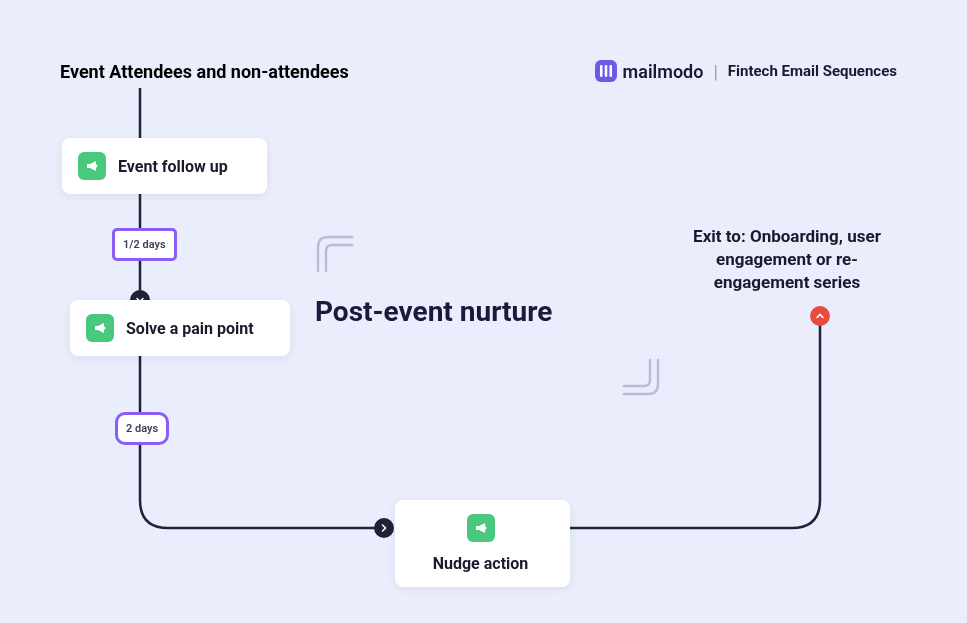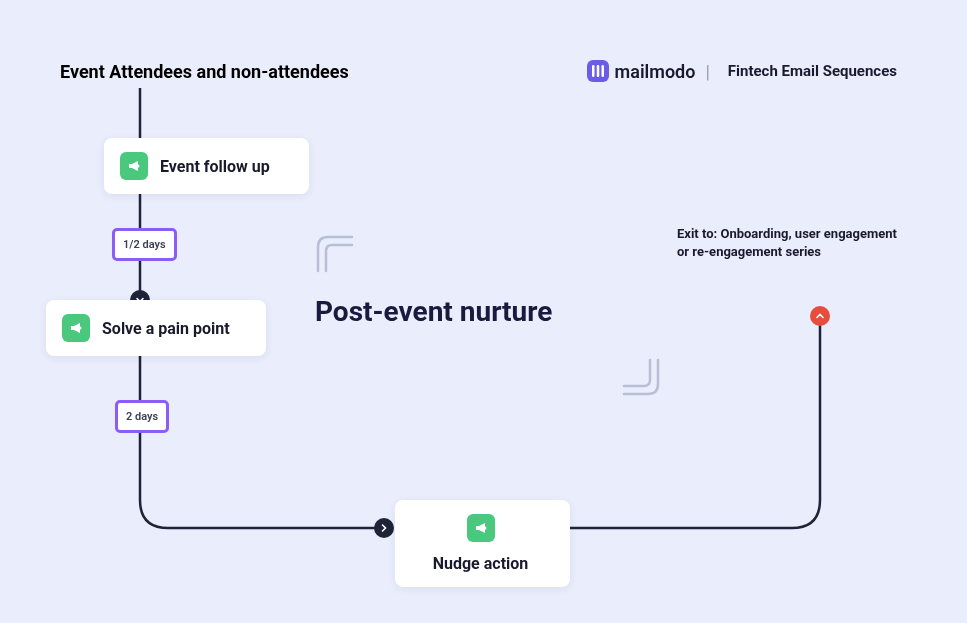--- a/index.html
+++ b/index.html
@@ -50,21 +50,20 @@
   }
   .brand-sep {
     color: #9aa0ac;
     font-size: 18px;
     margin: 0 4px;
   }
   .brand-sub {
     font-size: 15px;
     font-weight: 700;
     color: #1a1a2e;
-    margin-left: 8px;
   }
 
   
   .step-card {
     position: absolute;
     background: #fff;
     border-radius: 8px;
     box-shadow: 0 2px 8px rgba(30,40,90,0.08);
     padding: 14px 20px 14px 16px;
     display: flex;
@@ -116,23 +115,24 @@
     width: 48px;
     height: 48px;
   }
 
   
   .exit-label {
     position: absolute;
     top: 225px;
     right: 70px;
     width: 220px;
-    font-size: 13px;
-    font-weight: 700;
-    color: #1a1a2e;
+    font-size: 17px;
+    font-weight: 700;
+    color: #1a1a2e;
+    text-align: center;
     line-height: 1.35;
   }
 
   
   .flow-marker {
     position: absolute;
     width: 20px;
     height: 20px;
     border-radius: 50%;
     display: flex;
@@ -174,49 +174,49 @@
         <rect x="5.75" y="1" width="2.5" height="12" rx="1.2" fill="#fff"></rect>
         <rect x="10.5" y="1" width="2.5" height="12" rx="1.2" fill="#fff"></rect>
       </svg>
     </div>
     <span class="brand-name">mailmodo</span>
     <span class="brand-sep">|</span>
     <span class="brand-sub">Fintech Email Sequences</span>
   </div>
 </div>
 
-<div class="step-card" style="top:138px; left:62px; min-width:205px;margin-left:42px;">
+<div class="step-card" style="top:138px; left:62px; min-width:205px;">
   <div class="step-icon">
     <svg width="14" height="14" viewBox="0 0 14 14">
         <path d="M2 5 L2 9 L5 9 L11 12 L11 2 L5 5 Z" fill="#fff"></path>
         <circle cx="11" cy="7" r="1.5" fill="#fff"></circle>
       </svg>
   </div>
   <div class="step-label">Event follow up</div>
 </div>
 
 <div class="delay-pill" style="top:228px; left:112px;">1/2 days</div>
 
 <div class="flow-marker marker-dark" style="top:290px; left:130px;">
   <svg width="10" height="10" viewBox="0 0 10 10">
       <path d="M2 3.5 L5 6.5 L8 3.5" stroke="#fff" stroke-width="1.6" fill="none" stroke-linecap="round"></path>
     </svg>
 </div>
 
-<div class="step-card" style="top:300px; left:46px; min-width:220px;">
+<div class="step-card" style="top:300px; left:70px; min-width:220px;">
   <div class="step-icon">
     <svg width="14" height="14" viewBox="0 0 14 14">
         <path d="M2 5 L2 9 L5 9 L11 12 L11 2 L5 5 Z" fill="#fff"></path>
         <circle cx="11" cy="7" r="1.5" fill="#fff"></circle>
       </svg>
   </div>
   <div class="step-label">Solve a pain point</div>
 </div>
 
-<div class="delay-pill" style="top:400px; left:115px;">2 days</div>
+<div class="delay-pill" style="top:412px; left:115px;border-radius:10px;">2 days</div>
 
 <div class="flow-marker marker-dark" style="top:518px; left:374px;">
   <svg width="10" height="10" viewBox="0 0 10 10">
       <path d="M3.5 2 L6.5 5 L3.5 8" stroke="#fff" stroke-width="1.6" fill="none" stroke-linecap="round"></path>
     </svg>
 </div>
 
 <div class="step-card" style="top:500px; left:395px; min-width:175px;flex-direction:column;">
   <div class="step-icon">
     <svg width="14" height="14" viewBox="0 0 14 14">

